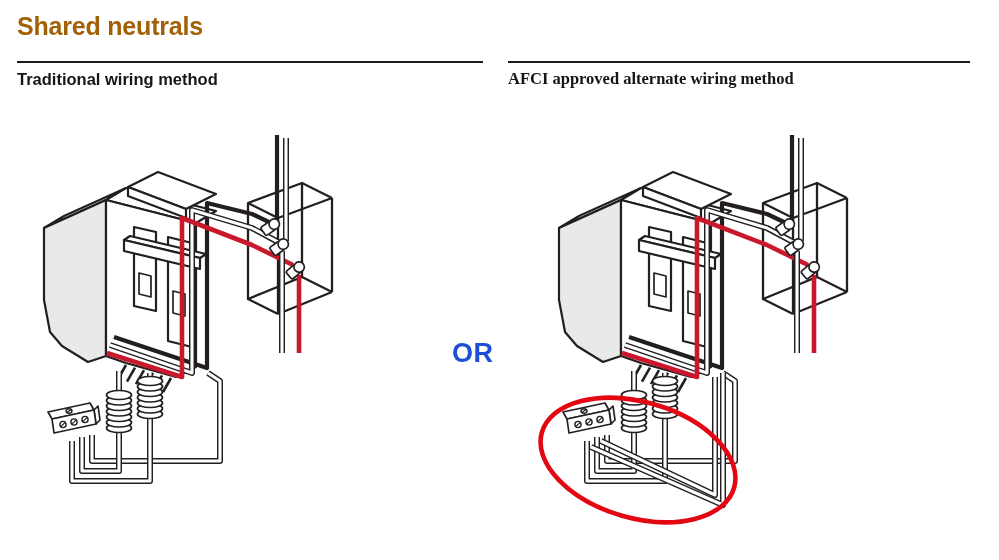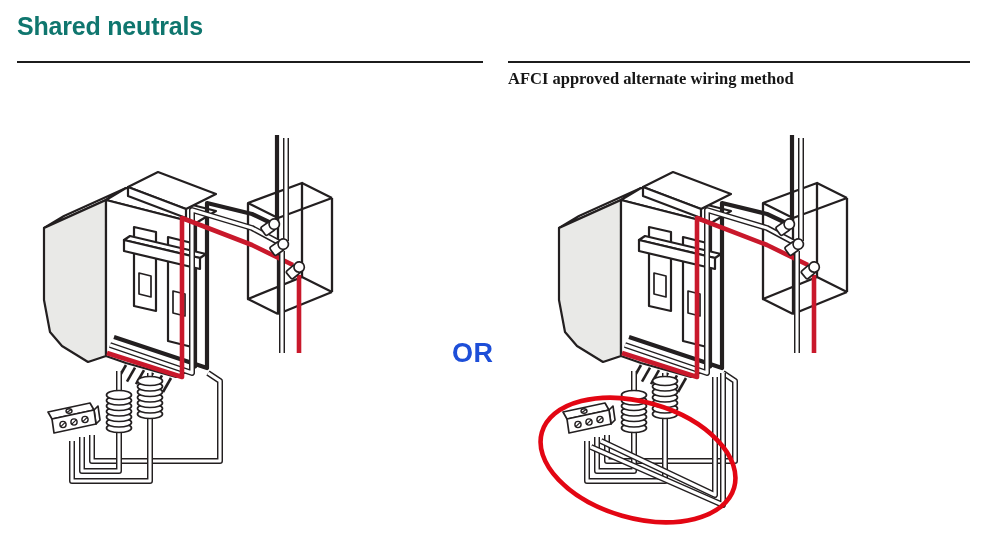--- a/index.html
+++ b/index.html
@@ -2,21 +2,21 @@
 <html><head>
 <meta charset="utf-8">
 <style>
   html,body{margin:0;padding:0;background:#ffffff;}
   .stage{
     position:relative;width:999px;height:560px;background:#ffffff;overflow:hidden;
     font-family:"Liberation Sans",sans-serif;color:#161616;
   }
   .page-title{
     position:absolute;left:17px;top:12px;margin:0;
-    font-size:25px;font-weight:700;letter-spacing:-0.2px;color:#0f766e;
+    font-size:25px;font-weight:700;letter-spacing:-0.2px;color:#a16207;
   }
   .col-rule{position:absolute;top:61px;height:2px;background:#1c1c1c;}
   .rule-left{left:17px;width:466px;}
   .rule-right{left:508px;width:462px;}
   .col-subtitle{
     position:absolute;top:69px;margin:0;
     font-size:16.5px;font-weight:700;color:#161616;line-height:20px;
   }
   .sub-left{left:17px;}
   .sub-right{left:508px;font-family:Liberation Serif, serif;}
@@ -44,20 +44,21 @@
 </head>
 <body>
 
 <div class="stage">
 
   <h1 class="page-title">Shared neutrals</h1>
 
   <div class="col-rule rule-left"></div>
   <div class="col-rule rule-right"></div>
 
+  <h2 class="col-subtitle sub-left">Traditional wiring method</h2>
   <h2 class="col-subtitle sub-right">AFCI approved alternate wiring method</h2>
 
   <div class="or-label">OR</div>
 
   <svg width="0" height="0" style="position:absolute" aria-hidden="true">
     <defs>
 
       <g id="coil">
         <ellipse class="thin" cx="0" cy="33" rx="12.5" ry="4.5"></ellipse>
         <ellipse class="thin" cx="0" cy="27.5" rx="12.5" ry="4.5"></ellipse>

